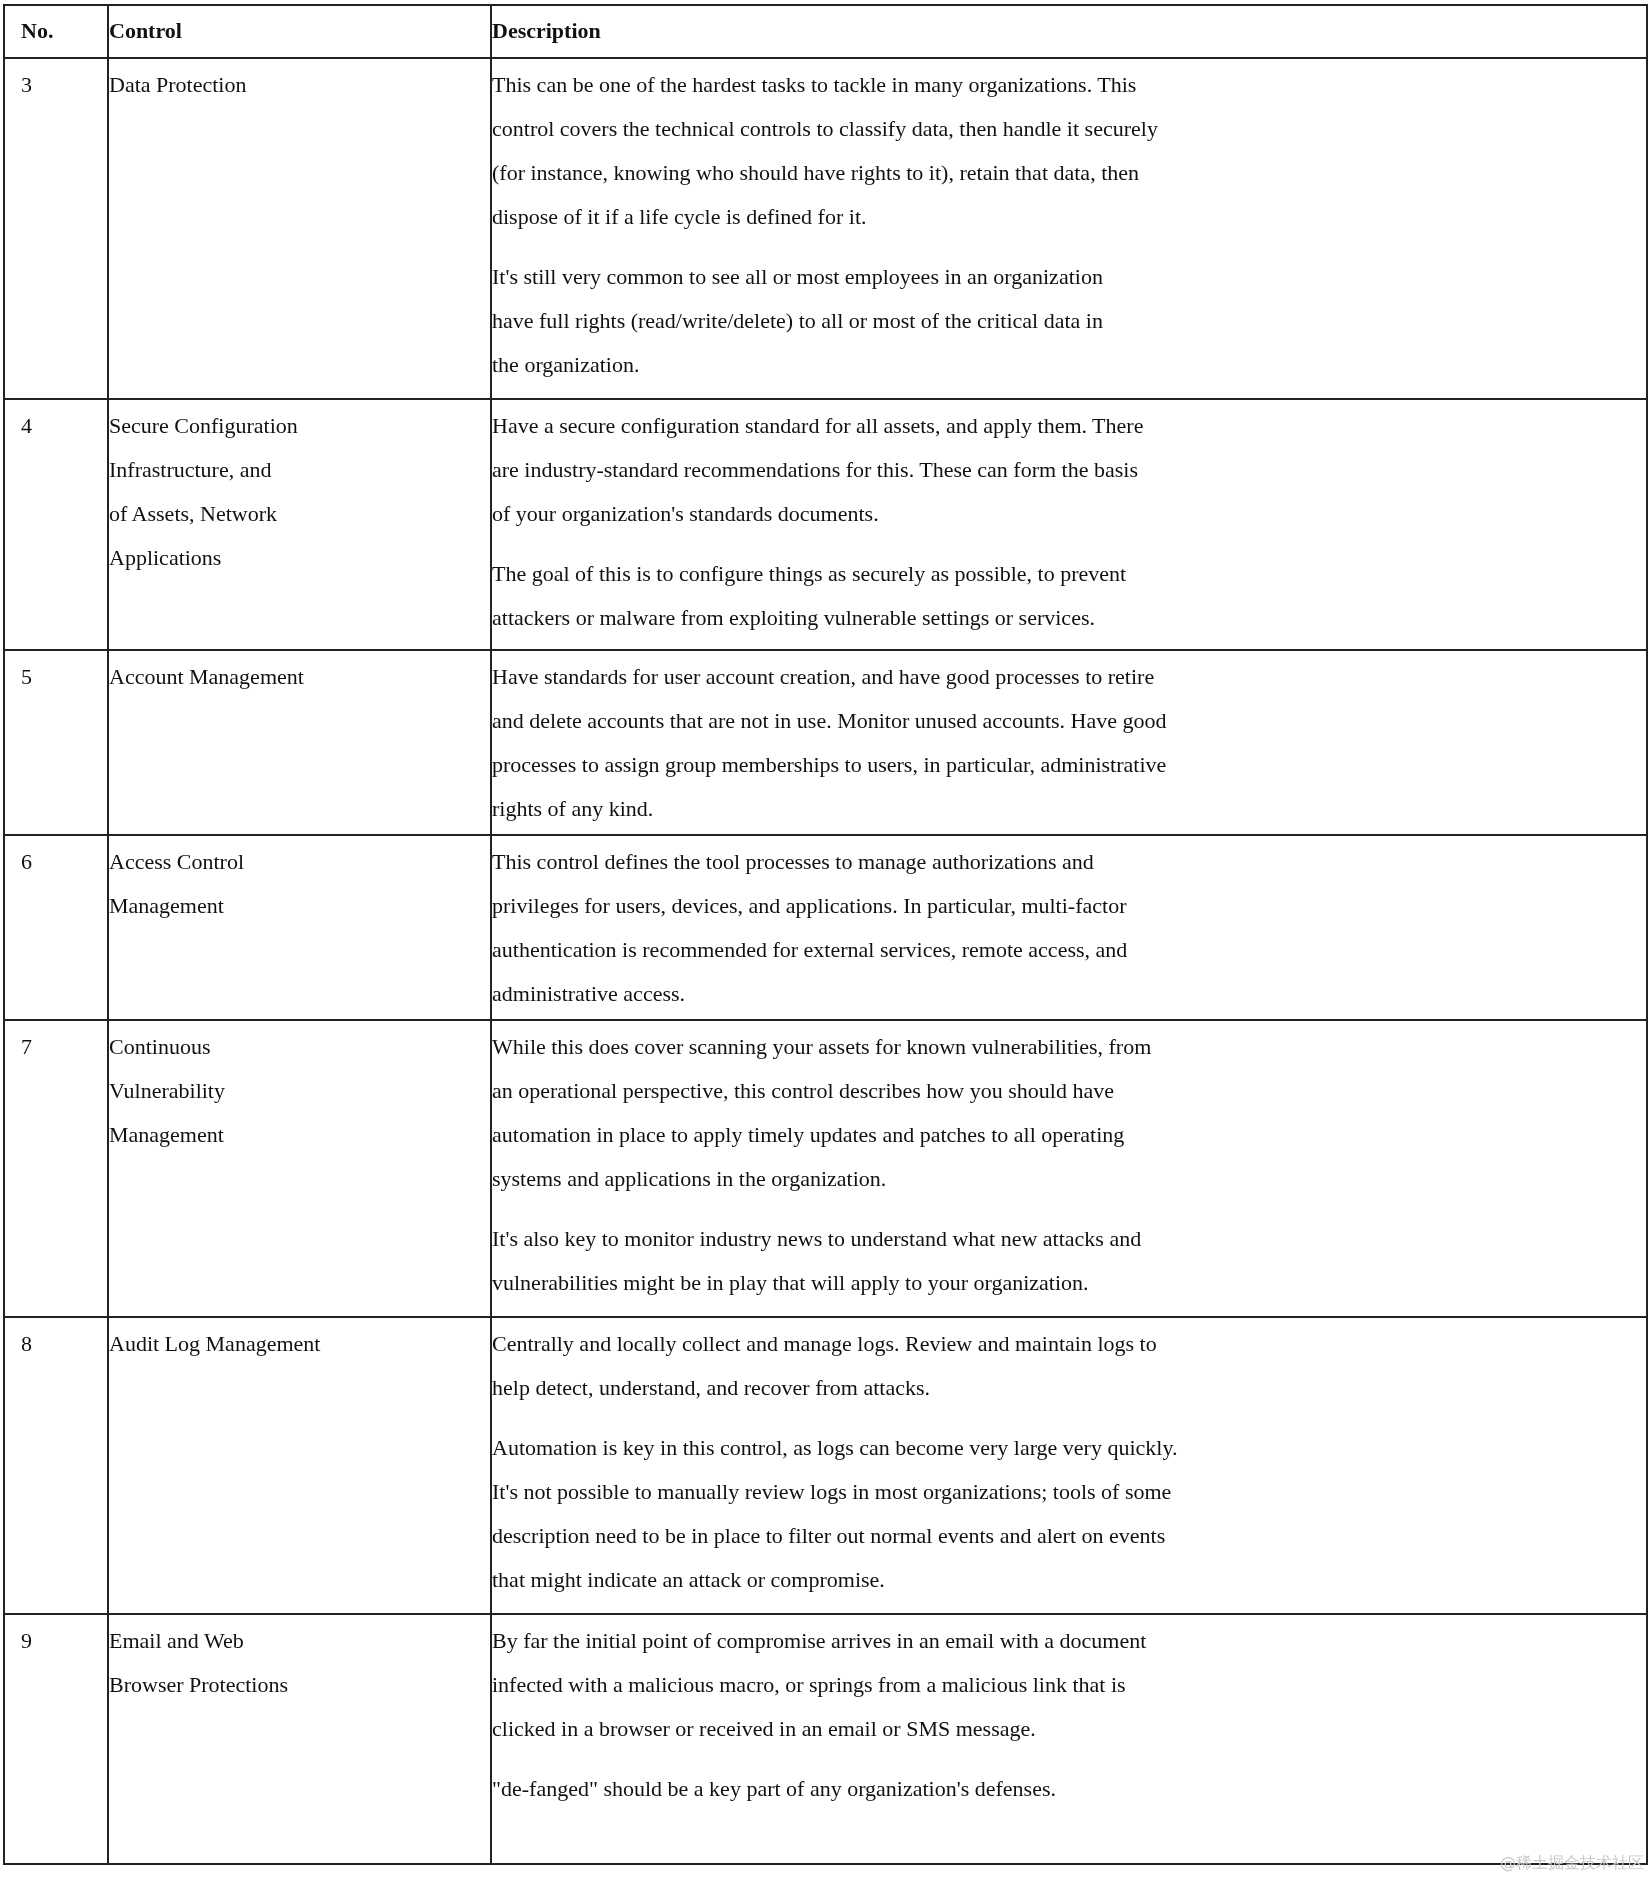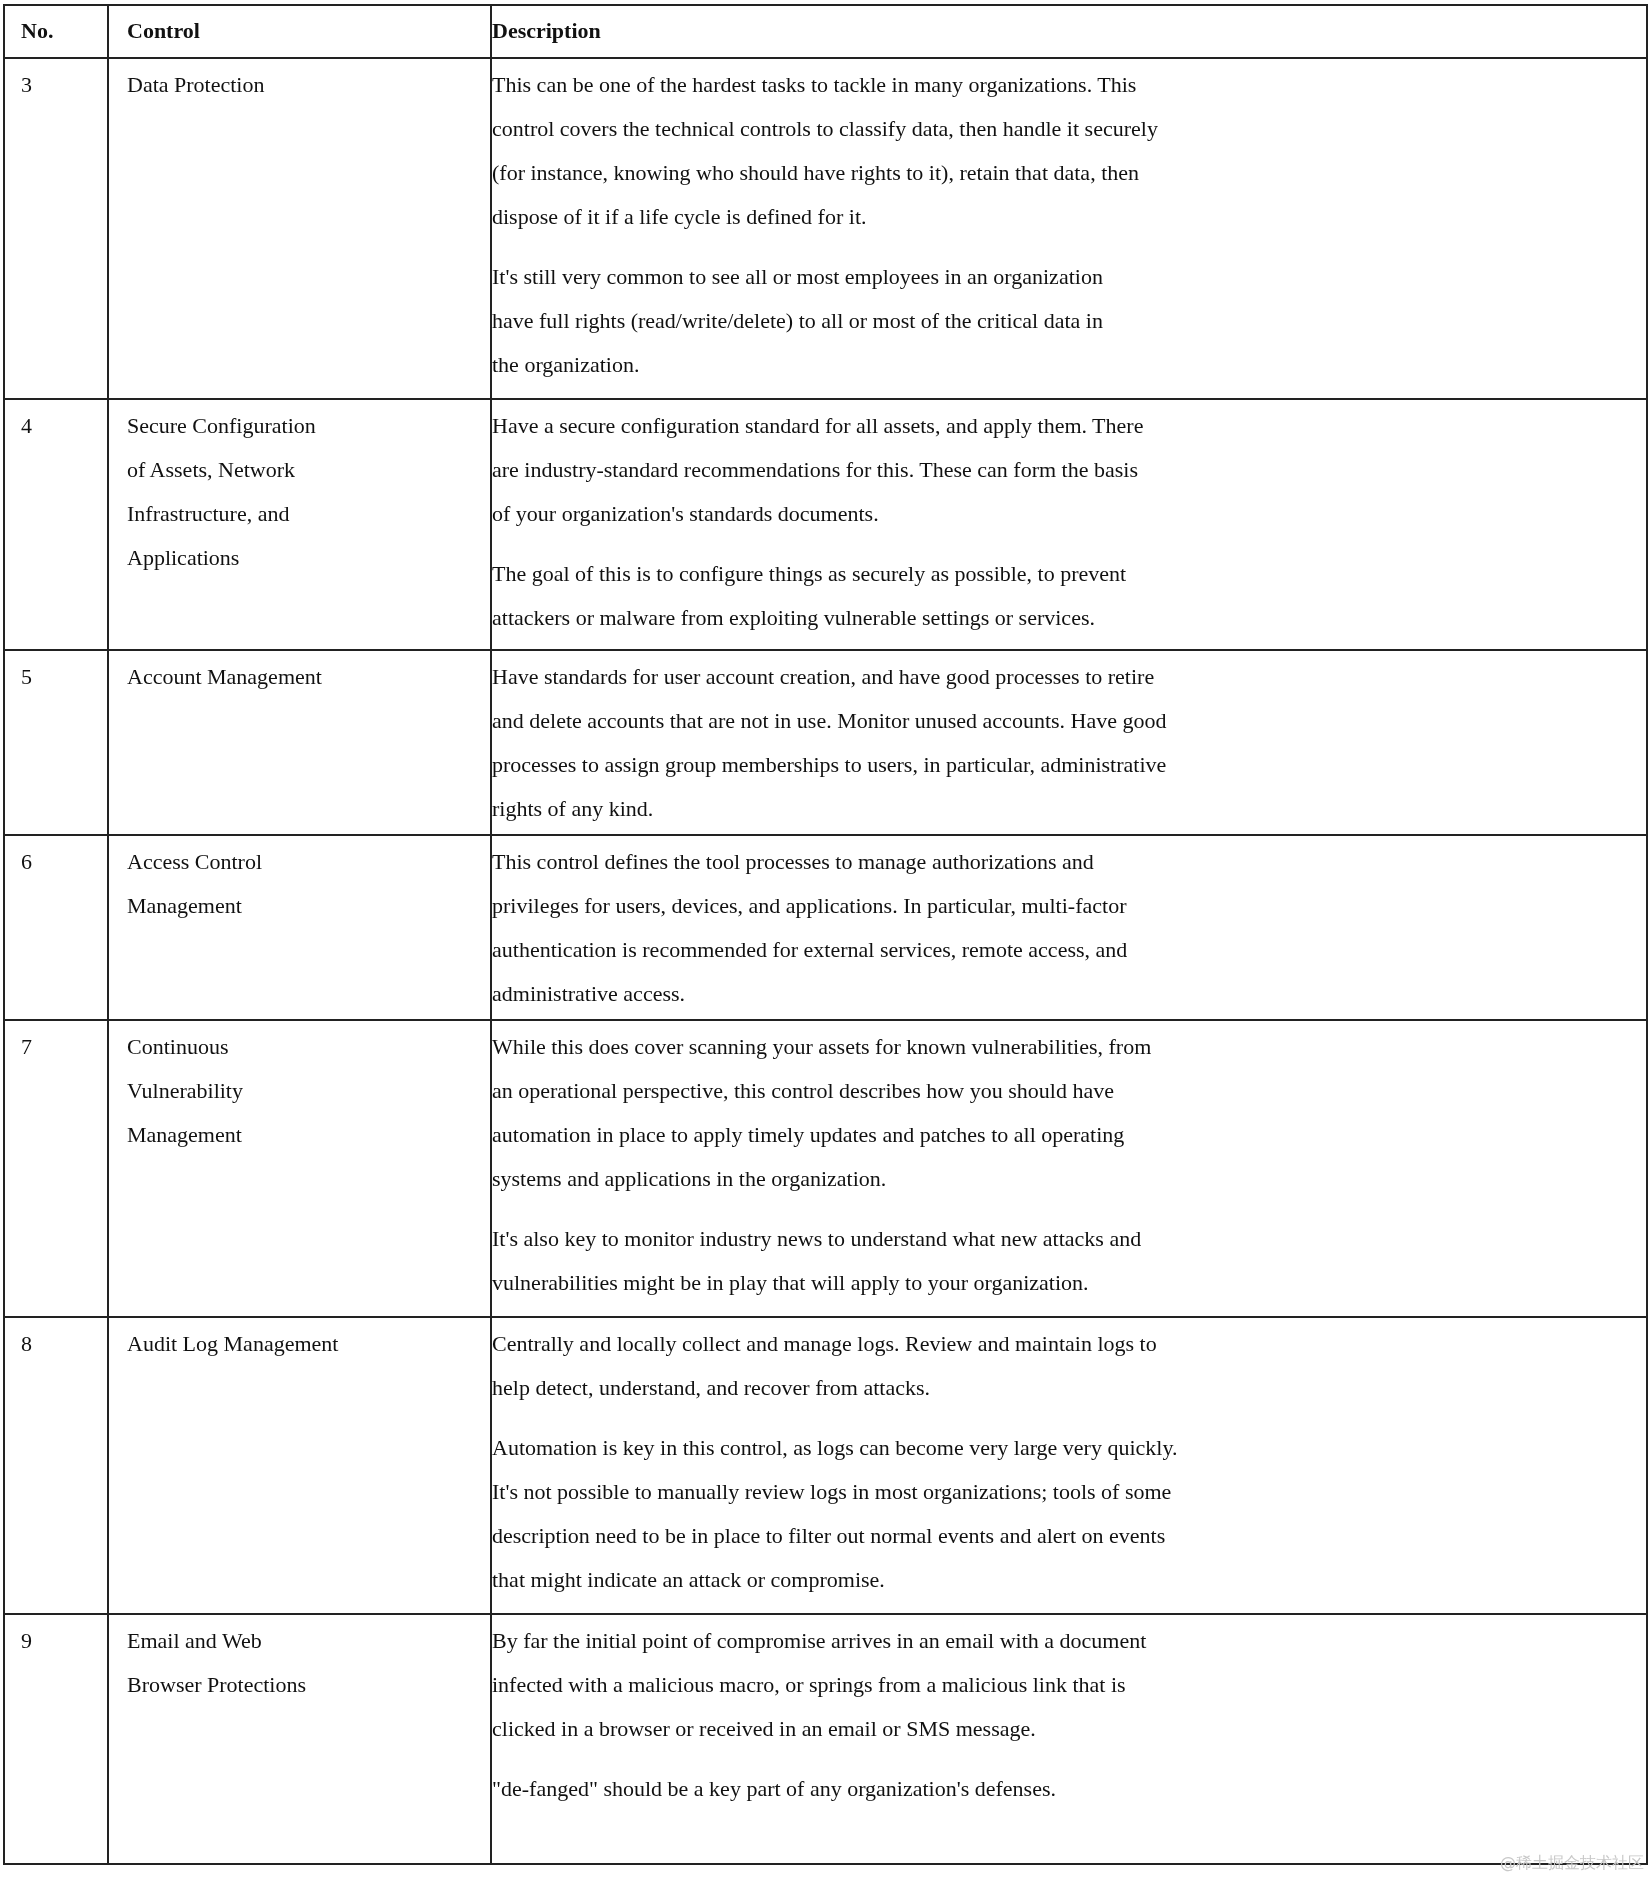--- a/index.html
+++ b/index.html
@@ -44,21 +44,21 @@
     position: absolute;
     top: 0;
     bottom: 0;
     box-sizing: border-box;
     padding-top: 4px;
     font-size: 22px;
     line-height: 44px;
     white-space: nowrap;
   }
   .cell.no { left: 0; width: 102px; padding-left: 16px; }
-  .cell.control { left: 104px; width: 382px; padding-left: 18px; }
+  .cell.control { left: 104px; width: 382px; }
   .cell.desc { left: 487px; width: 1154px; }
   .header .cell {
     font-weight: bold;
     padding-top: 3px;
   }
   .line { display: block; height: 44px; }
   .para + .para { margin-top: 16px; }
   .watermark {
     position: absolute;
     right: 6px;
@@ -99,22 +99,22 @@
           <span class="line">have full rights (read/write/delete) to all or most of the critical data in</span>
           <span class="line">the organization.</span>
         </div>
       </div>
   </div>
 
   <div class="row body-row" style="top:392px;height:251px">
     <div class="cell no">4</div>
     <div class="cell control">
         <span class="line">Secure Configuration</span>
+        <span class="line">Infrastructure, and</span>
         <span class="line">of Assets, Network</span>
-        <span class="line">Infrastructure, and</span>
         <span class="line">Applications</span>
       </div>
     <div class="cell desc">
         <div class="para">
           <span class="line">Have a secure configuration standard for all assets, and apply them. There</span>
           <span class="line">are industry-standard recommendations for this. These can form the basis</span>
           <span class="line">of your organization's standards documents.</span>
         </div>
         <div class="para">
           <span class="line">The goal of this is to configure things as securely as possible, to prevent</span>

